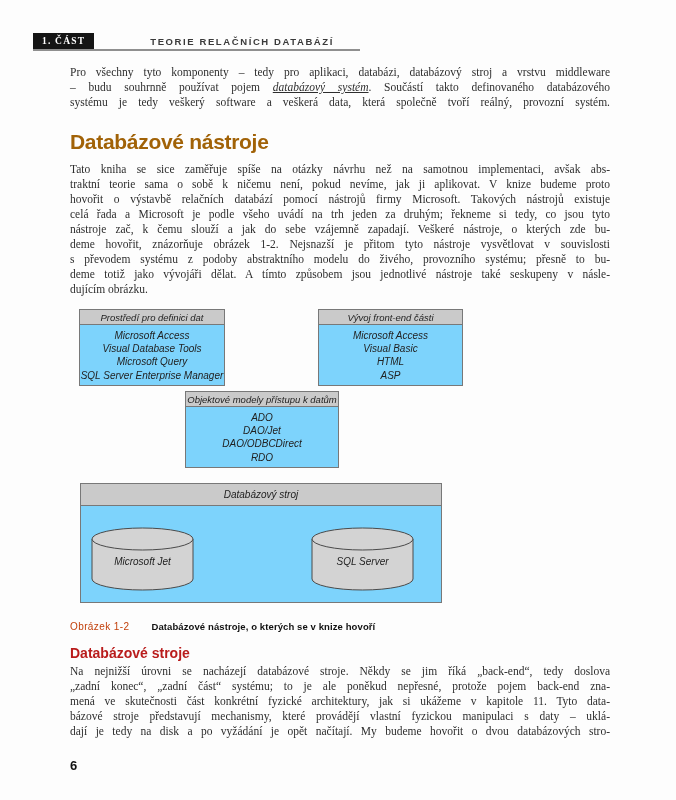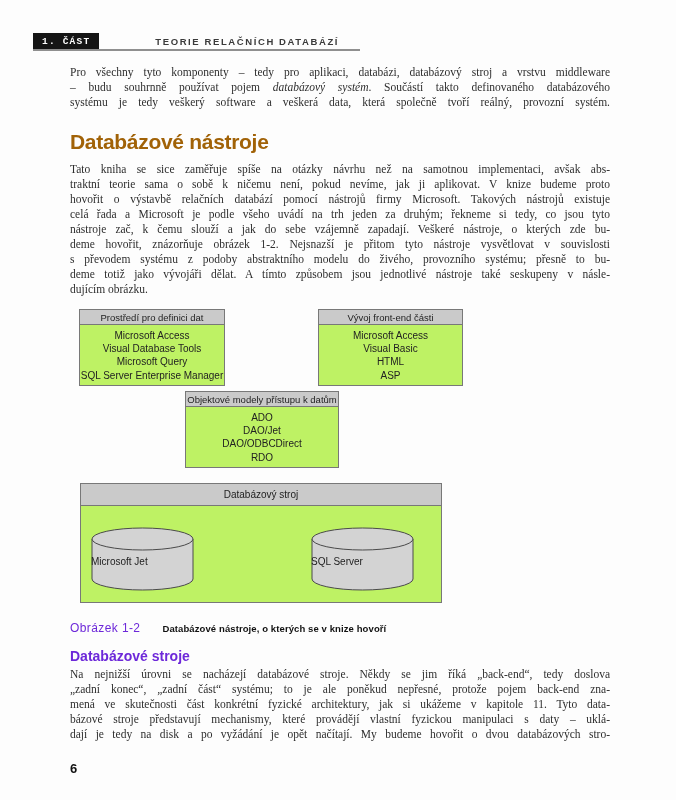--- a/index.html
+++ b/index.html
@@ -13,84 +13,84 @@
   .page { padding-top:33px; }
 
   
   .running-head {
     margin-left:33px; width:327px;
     border-bottom:2px solid #8f8f8f;
     display:flex; align-items:stretch;
   }
   .part-badge {
     background:#151515; color:#ffffff;
-    font-family:Liberation Mono, monospace;
+    font-family:Liberation Serif, serif;
     font-weight:bold; font-size:9.5px; letter-spacing:1.2px;
     padding:3px 9px 2px 9px; white-space:nowrap;
   }
   .part-title {
     font-family:"Liberation Sans", sans-serif;
     font-weight:bold; font-size:9.5px; letter-spacing:1.6px;
     color:#3a3a3a; padding:3px 0 2px 8px; white-space:nowrap;margin-left:48px;
   }
 
   .content { margin-left:70px; width:540px; }
 
   
   .body-par { font-size:11.5px; line-height:15px; margin:0; }
   .par1 { margin-top:14px; }
   .jline { text-align:justify; text-align-last:justify; }
   .last-left .jline:last-child { text-align-last:left; }
-  .em { font-style:italic; }
+  .em { font-style:italic;text-decoration:underline; }
 
   .h1 {
     font-family:"Liberation Sans", sans-serif;
     font-weight:bold; font-size:21px; letter-spacing:-0.3px;
     color:#a16207; margin:20px 0 8px 0; line-height:24px;
   }
   .h2 {
     font-family:"Liberation Sans", sans-serif;
     font-weight:bold; font-size:14px;
-    color:#6d28d9; margin:13px 0 2px 0; line-height:17px;
+    color:#b91c1c; margin:13px 0 2px 0; line-height:17px;
   }
 
   
   .diagram { position:relative; height:300px; margin-top:9px;
     font-family:"Liberation Sans", sans-serif; }
   .dbox {
-    position:absolute; border:1px solid #787878; background:#bef264;
-    text-align:center; color:#222;
+    position:absolute; border:1px solid #787878; background:#7dd3fc;
+    text-align:center; color:#222;font-style:italic;
   }
   .dbox-header {
     background:#cacaca; border-bottom:1px solid #787878;
     font-size:9.5px; padding:2px 0 1px 0;
   }
   .dbox-items { padding:4px 0 3px 0; font-size:10px; line-height:13.2px; }
   .box-a { left:9px;   top:3px;  width:144px; }
   .box-b { left:248px; top:3px;  width:143px; }
   .box-c { left:115px; top:85px; width:152px; }
   .engine { left:10px; top:177px; width:360px; height:118px; }
   .engine-header {
     background:#cacaca; border-bottom:1px solid #787878;
     height:21px; line-height:21px; font-size:10px;
   }
   .cyl { position:absolute; width:103px; height:64px; top:43px; }
   .cyl-left  { left:10px; }
   .cyl-right { left:230px; }
   .cyl svg { position:absolute; left:0; top:0; }
   .cyl-label {
     position:absolute; top:29px; left:0; width:100%;
-    text-align:left; font-size:10px; color:#222;
+    text-align:center; font-size:10px; color:#222;
   }
 
   
   .fig-caption { display:flex; align-items:baseline; gap:22px; margin-top:15px; }
   .fig-label {
     font-family:"Liberation Sans", sans-serif;
-    font-size:12px; letter-spacing:0.4px; color:#6d28d9;
+    font-size:10px; letter-spacing:0.4px; color:#c2410c;
   }
   .fig-text {
     font-family:"Liberation Sans", sans-serif;
     font-size:9.5px; font-weight:bold; color:#111; letter-spacing:0.1px;
   }
 
   .page-num {
     font-family:"Liberation Sans", sans-serif;
     font-weight:bold; font-size:13px; color:#111; margin-top:19px;
   }

